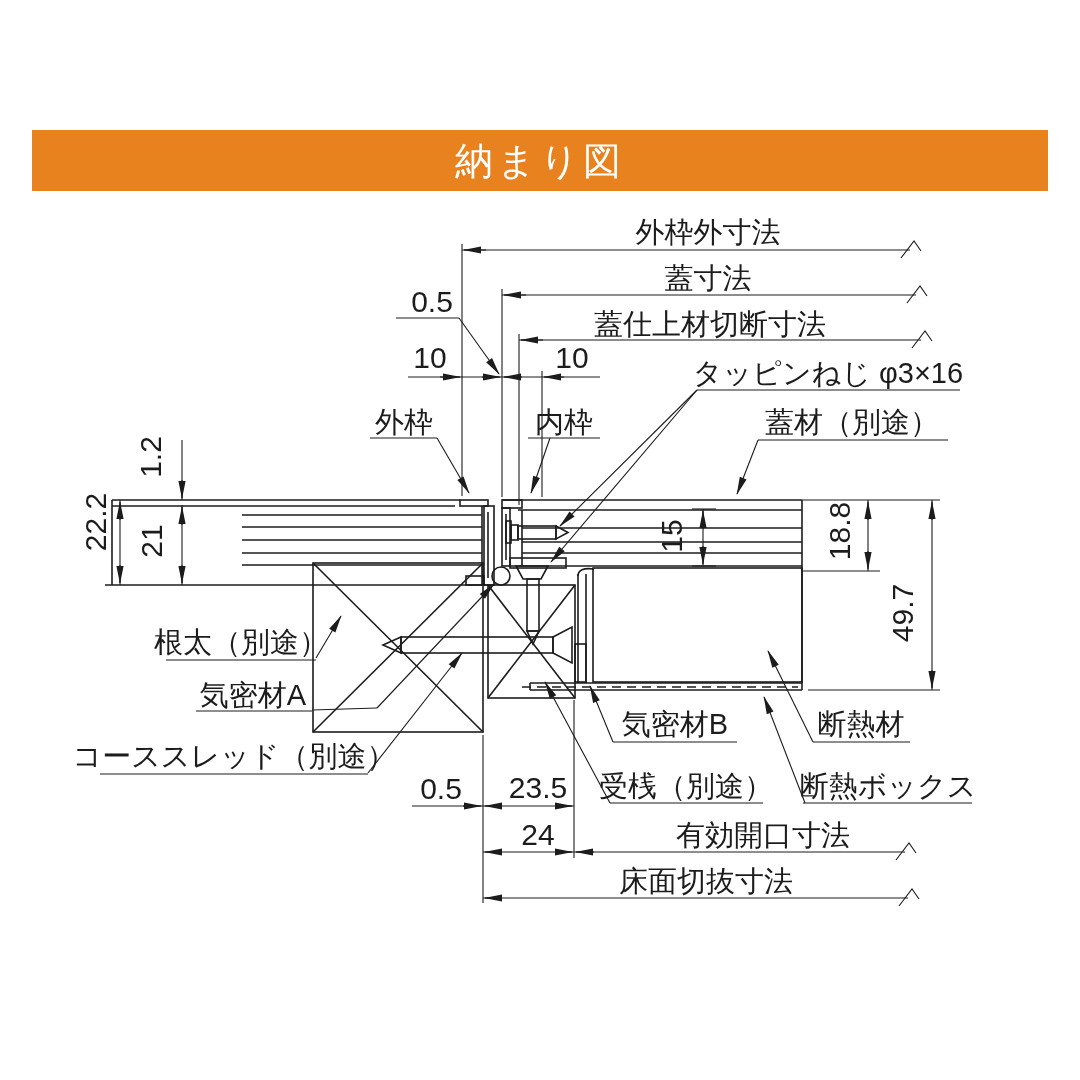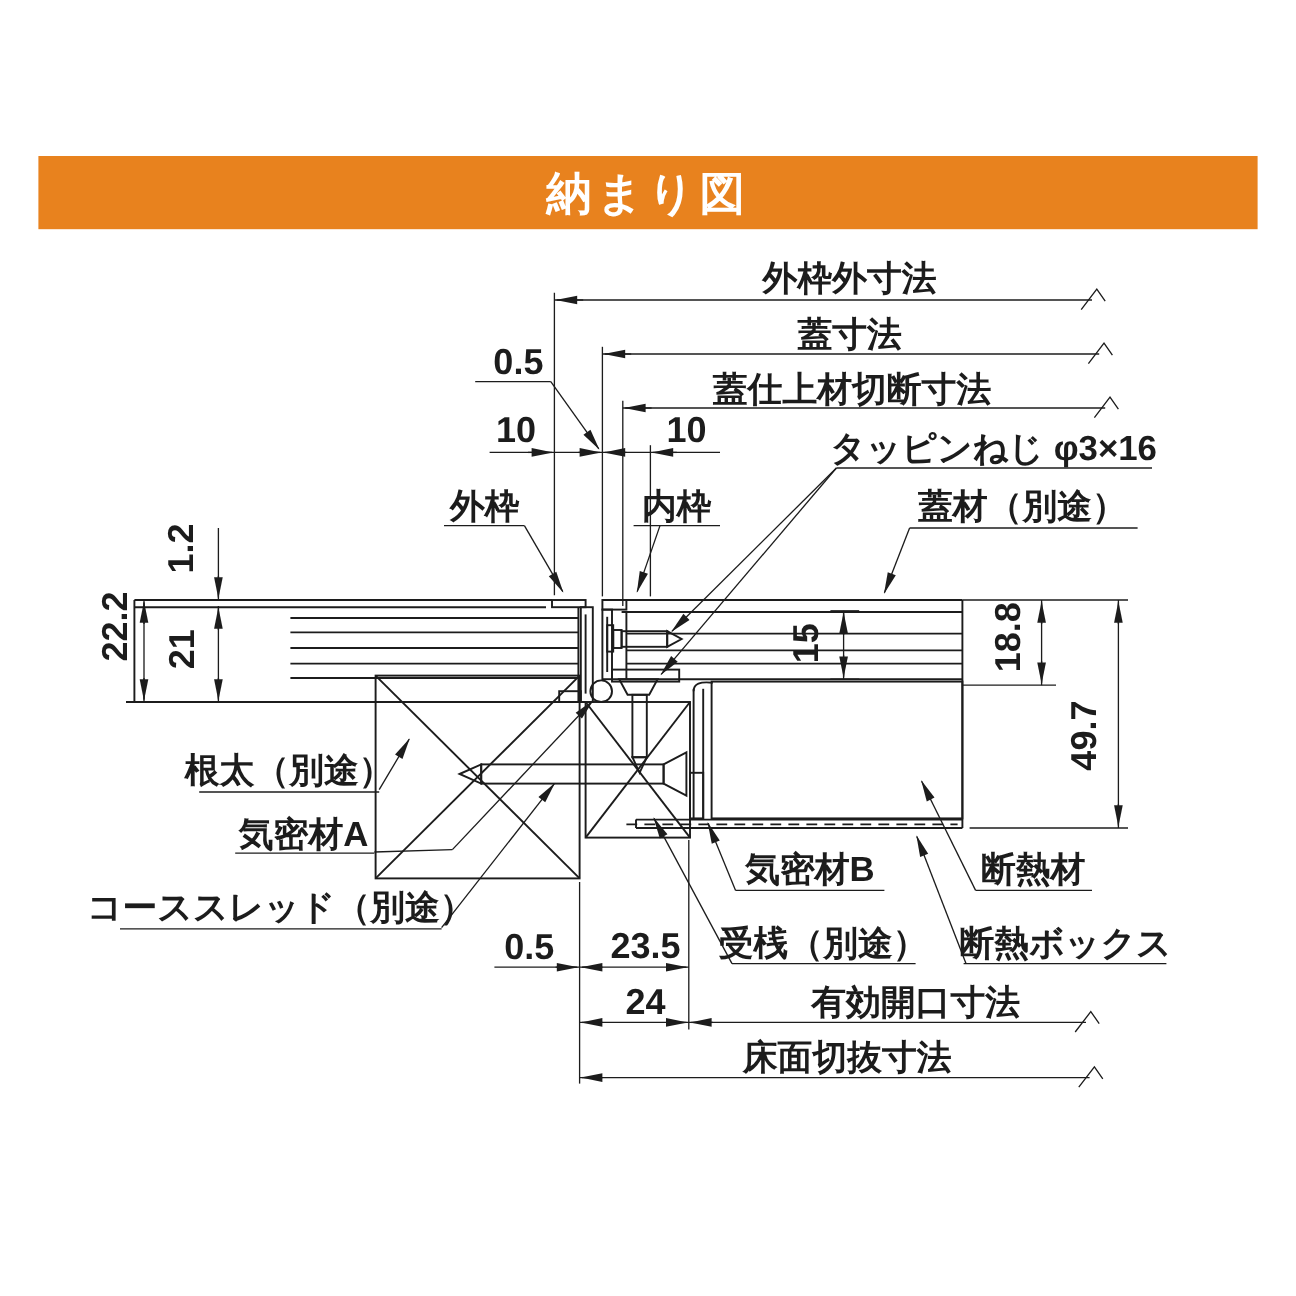--- a/index.html
+++ b/index.html
@@ -1,16 +1,16 @@
 <!DOCTYPE html>
 <html><head>
 <meta charset="utf-8">
 <style>
   html,body{margin:0;padding:0;background:#ffffff;}
-  .page{position:relative;width:1080px;height:1080px;background:#fff;overflow:hidden;font-weight:bold;}
+  .page{position:relative;width:1080px;height:1080px;background:#fff;overflow:hidden;}
   svg{display:block;}
   .t{font-family:"Liberation Sans","DejaVu Sans",sans-serif;fill:#1c1c1c;}
   .title-text{font-family:"Liberation Sans","DejaVu Sans",sans-serif;fill:#ffffff;font-size:38px;letter-spacing:4px;}
   .lbl{font-size:29px;}
   .num{font-size:30px;}
   .draw line,.draw path,.draw rect,.draw circle{stroke:#1c1c1c;stroke-width:1.6;fill:none;}
   .thin line,.thin path{stroke:#1c1c1c;stroke-width:1.1;fill:none;}
 </style>
 </head>
 <body>

